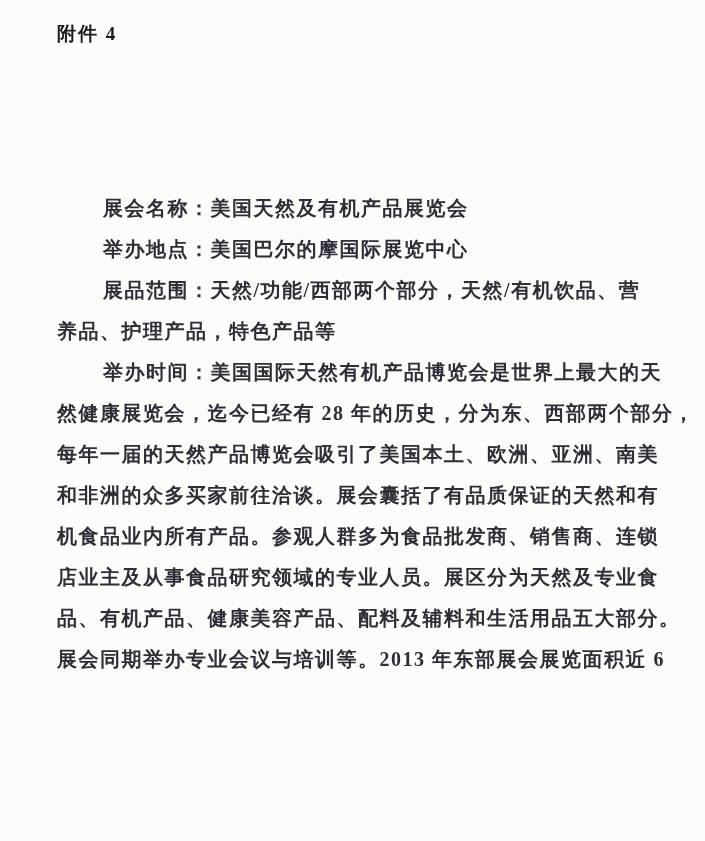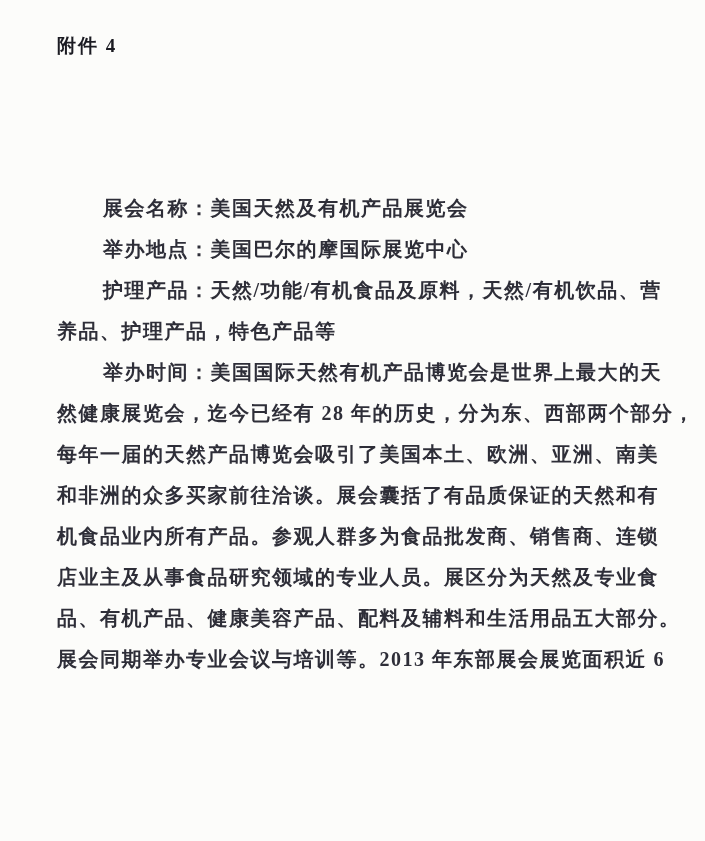--- a/index.html
+++ b/index.html
@@ -8,21 +8,21 @@
     position: relative;
     width: 705px;
     height: 841px;
     background: #fcfcfa;
     font-family: "Liberation Serif", "DejaVu Serif", serif;
     overflow: hidden;
   }
   .attachment-label {
     position: absolute;
     left: 57px;
-    top: 33px;
+    top: 21px;
     font-size: 19px;
     font-weight: bold;
     letter-spacing: 2px;
     color: #1b1b22;
     white-space: nowrap;
   }
   .doc-title {
     position: absolute;
     top: 74px;
     left: 0;
@@ -55,21 +55,21 @@
 </head>
 <body>
 
 <div class="page">
   <div class="attachment-label">附件 4</div>
 
 
   <div class="doc-body">
       <div class="body-line indent">展会名称：美国天然及有机产品展览会</div>
       <div class="body-line indent">举办地点：美国巴尔的摩国际展览中心</div>
-      <div class="body-line indent">护理产品：天然/功能/有机食品及原料，天然/有机饮品、营</div>
+      <div class="body-line indent">展品范围：天然/功能/西部两个部分，天然/有机饮品、营</div>
       <div class="body-line">养品、护理产品，特色产品等</div>
       <div class="body-line indent">举办时间：美国国际天然有机产品博览会是世界上最大的天</div>
       <div class="body-line">然健康展览会，迄今已经有 28 年的历史，分为东、西部两个部分，</div>
       <div class="body-line">每年一届的天然产品博览会吸引了美国本土、欧洲、亚洲、南美</div>
       <div class="body-line">和非洲的众多买家前往洽谈。展会囊括了有品质保证的天然和有</div>
       <div class="body-line">机食品业内所有产品。参观人群多为食品批发商、销售商、连锁</div>
       <div class="body-line">店业主及从事食品研究领域的专业人员。展区分为天然及专业食</div>
       <div class="body-line">品、有机产品、健康美容产品、配料及辅料和生活用品五大部分。</div>
       <div class="body-line">展会同期举办专业会议与培训等。2013 年东部展会展览面积近 6</div>
     </div>

